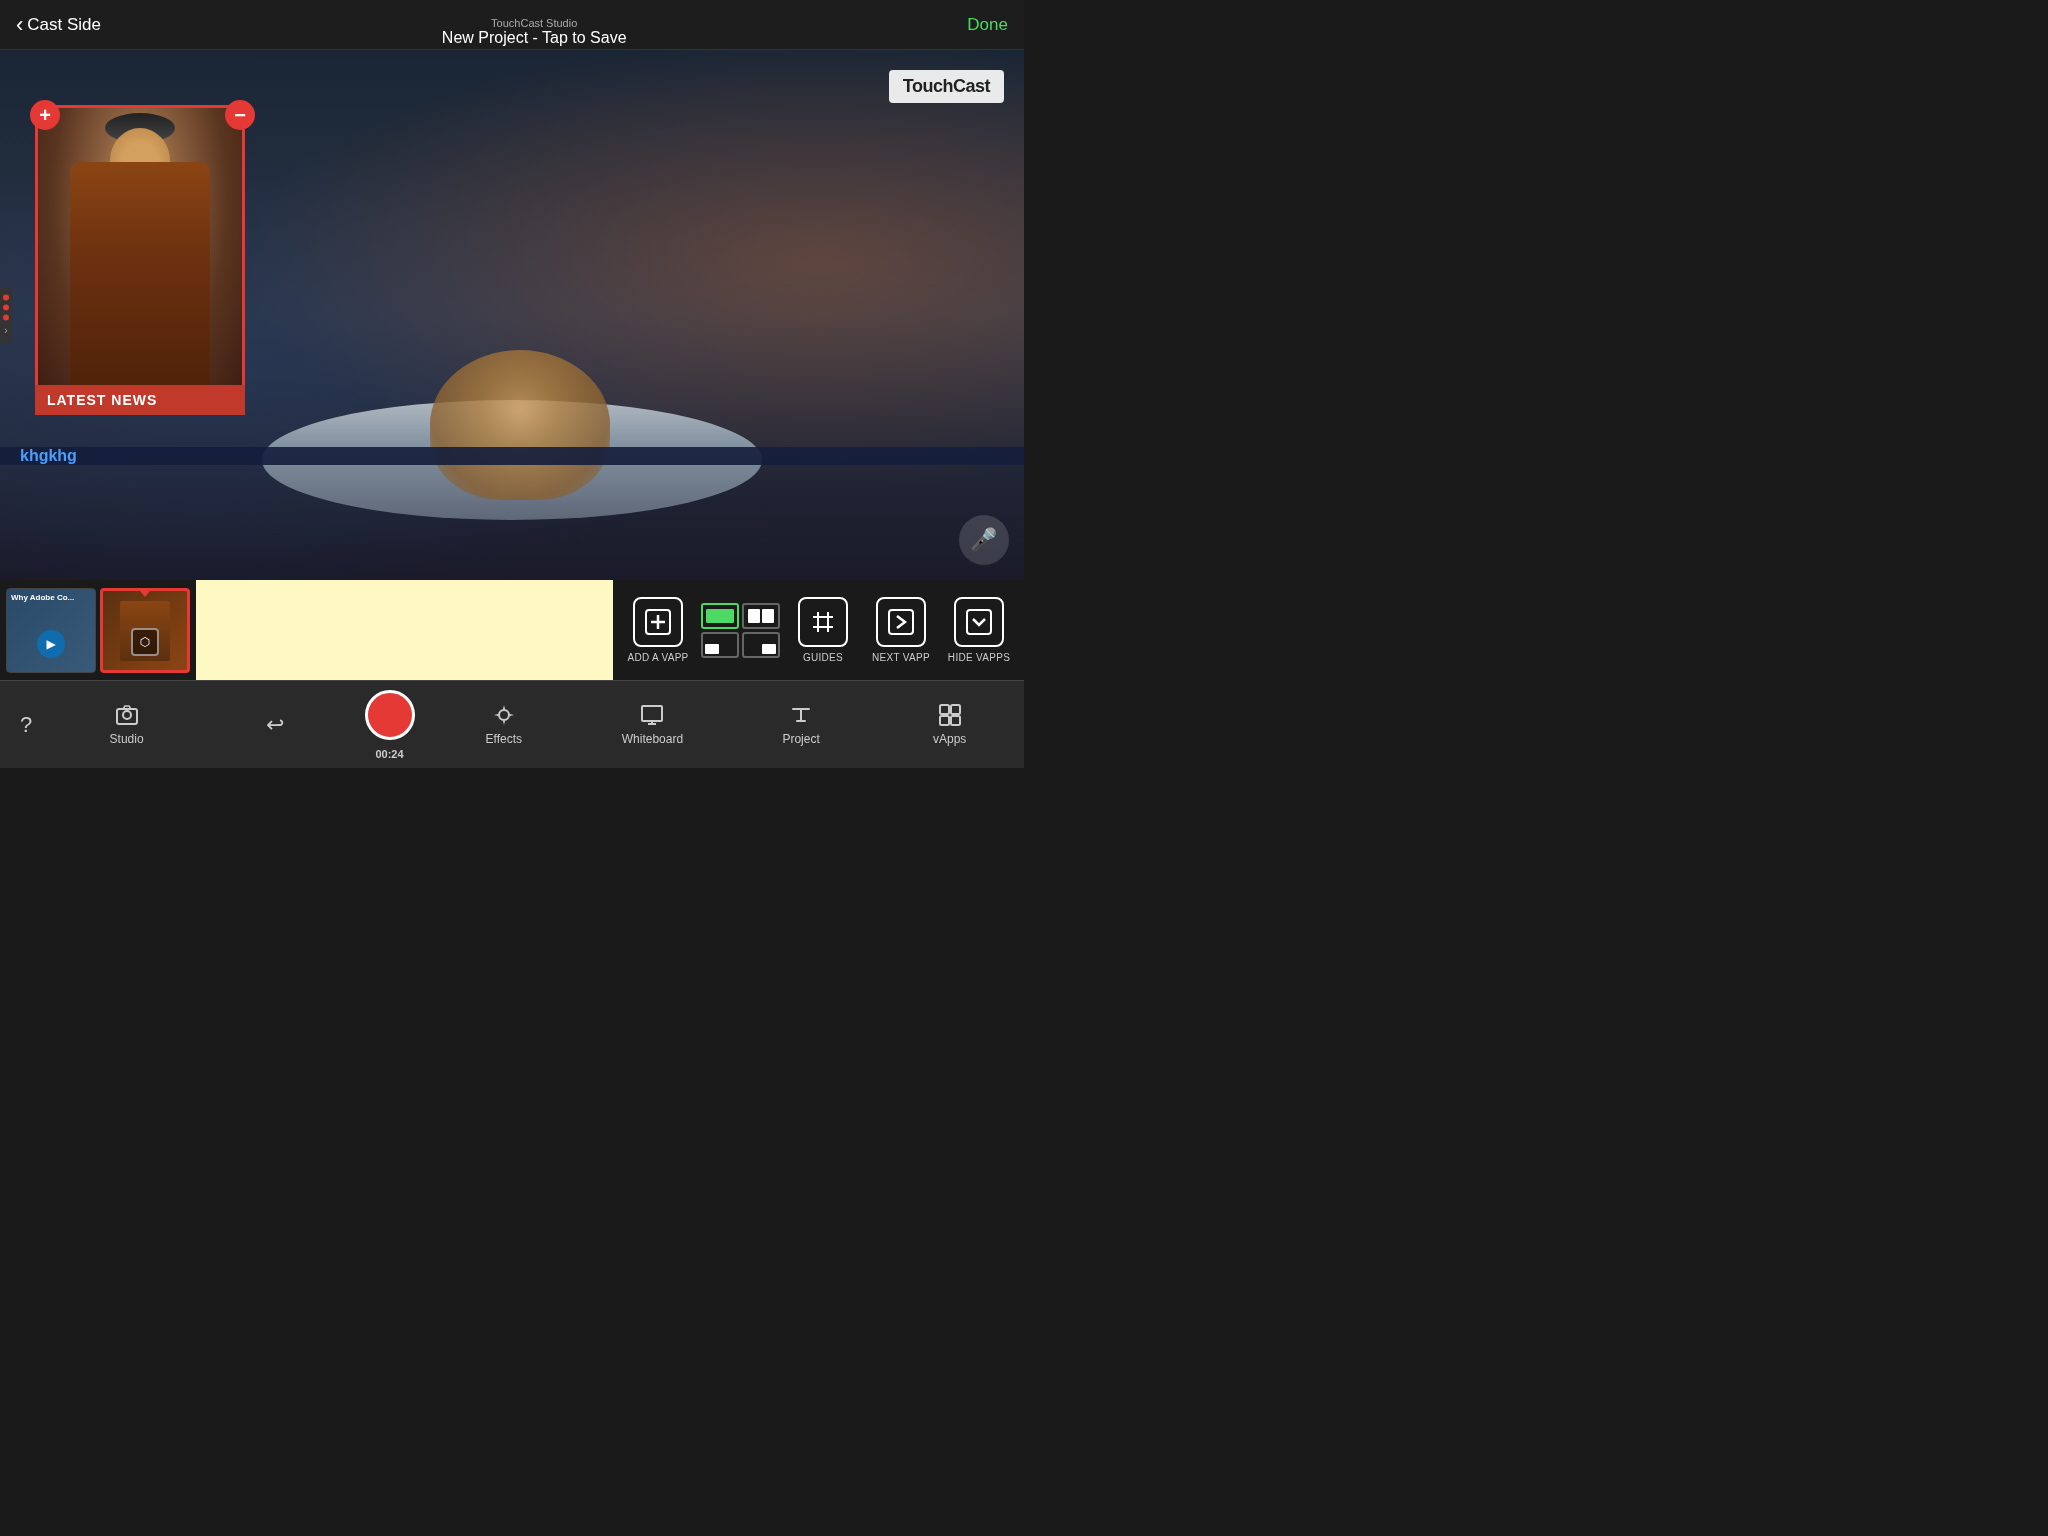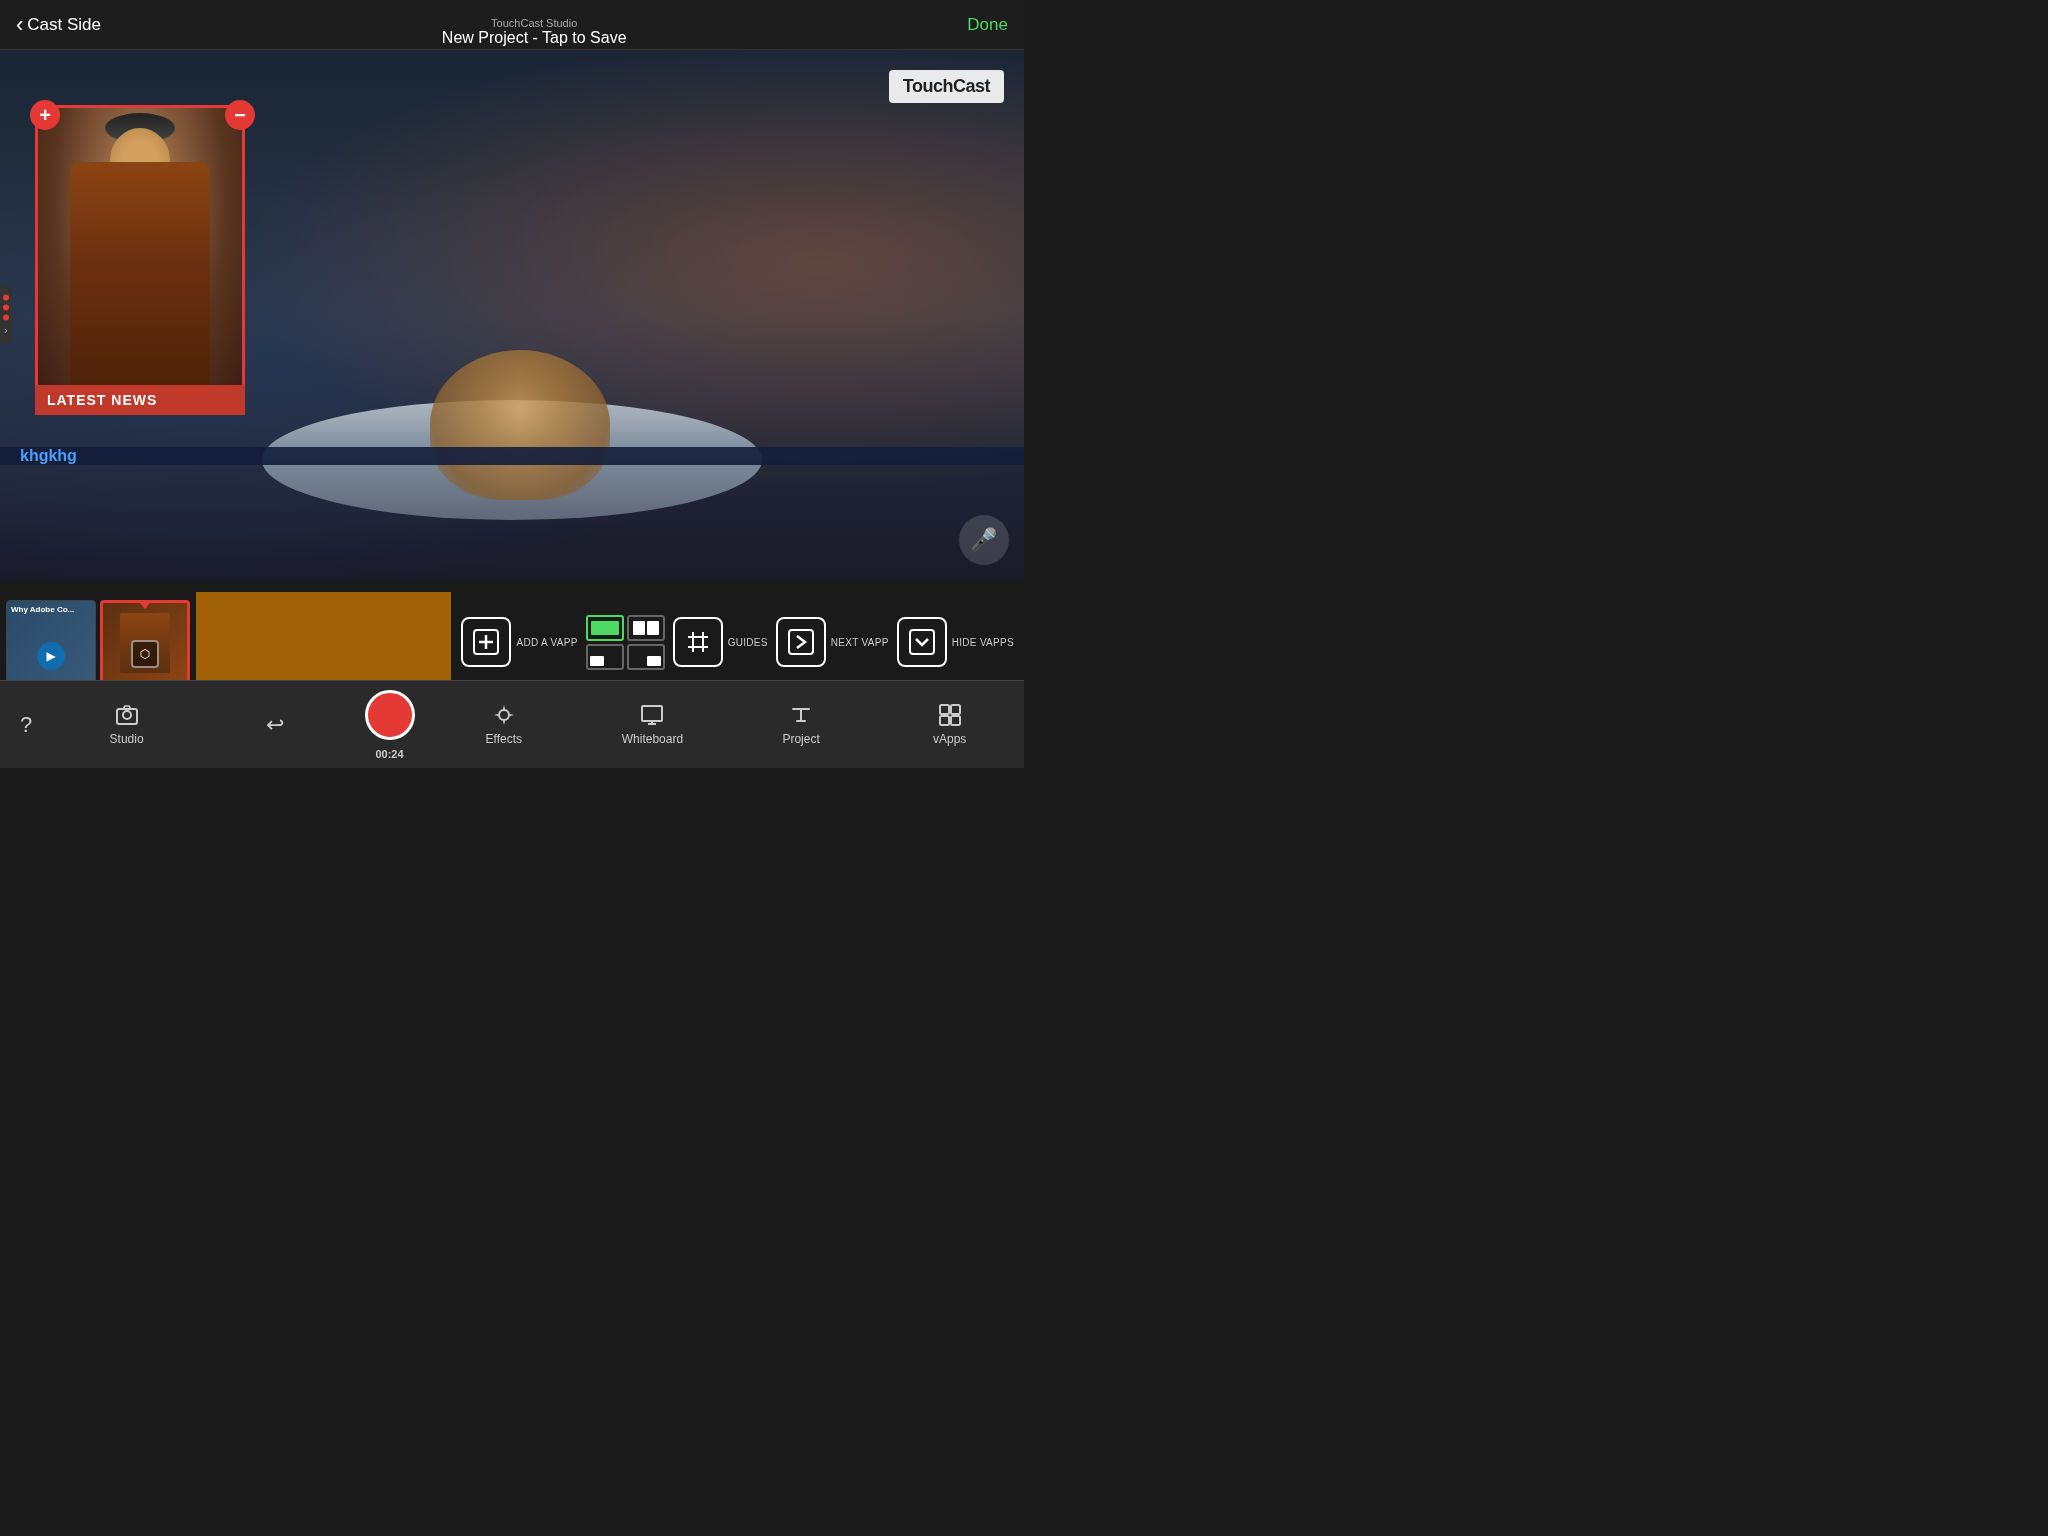--- a/index.html
+++ b/index.html
@@ -361,20 +361,21 @@
       width: 370px;
       height: 100px;
       background: #1a1a1a;
       display: flex;
       align-items: center;
       justify-content: space-around;
       padding: 0 10px;
     }
     .toolbar-btn {
       display: flex;
+      flex-direction: column;
       align-items: center;
       gap: 5px;
       cursor: pointer;
       color: #fff;
       min-width: 70px;
     }
     .toolbar-icon-box {
       width: 50px;
       height: 50px;
       border: 2px solid #fff;
@@ -497,21 +498,21 @@
     <div class="side-dot"></div>
     <div class="side-dot"></div>
     <span id="side-arrow">›</span>
   </div>
 
   <div id="mic-btn">
     <span style="font-size:22px;color:#fff;">🎤</span>
   </div>
 </div>
 
-<div style="position:absolute;bottom:76px;left:0;right:0;height:100px;background:#a16207;display:flex;">
+<div style="position:absolute;bottom:88px;left:0;right:0;height:100px;background:#fef9c3;display:flex;">
 
   <div id="thumbnails-strip" style="position:relative;left:0;bottom:0;width:auto;flex:0 0 auto;">
 
     <div class="thumb" id="thumb1">
       <div class="thumb-title">Why Adobe Co...</div>
       <div class="thumb-play">▶</div>
     </div>
 
     <div class="thumb" id="thumb2">
       <div class="thumb-indicator"></div>

